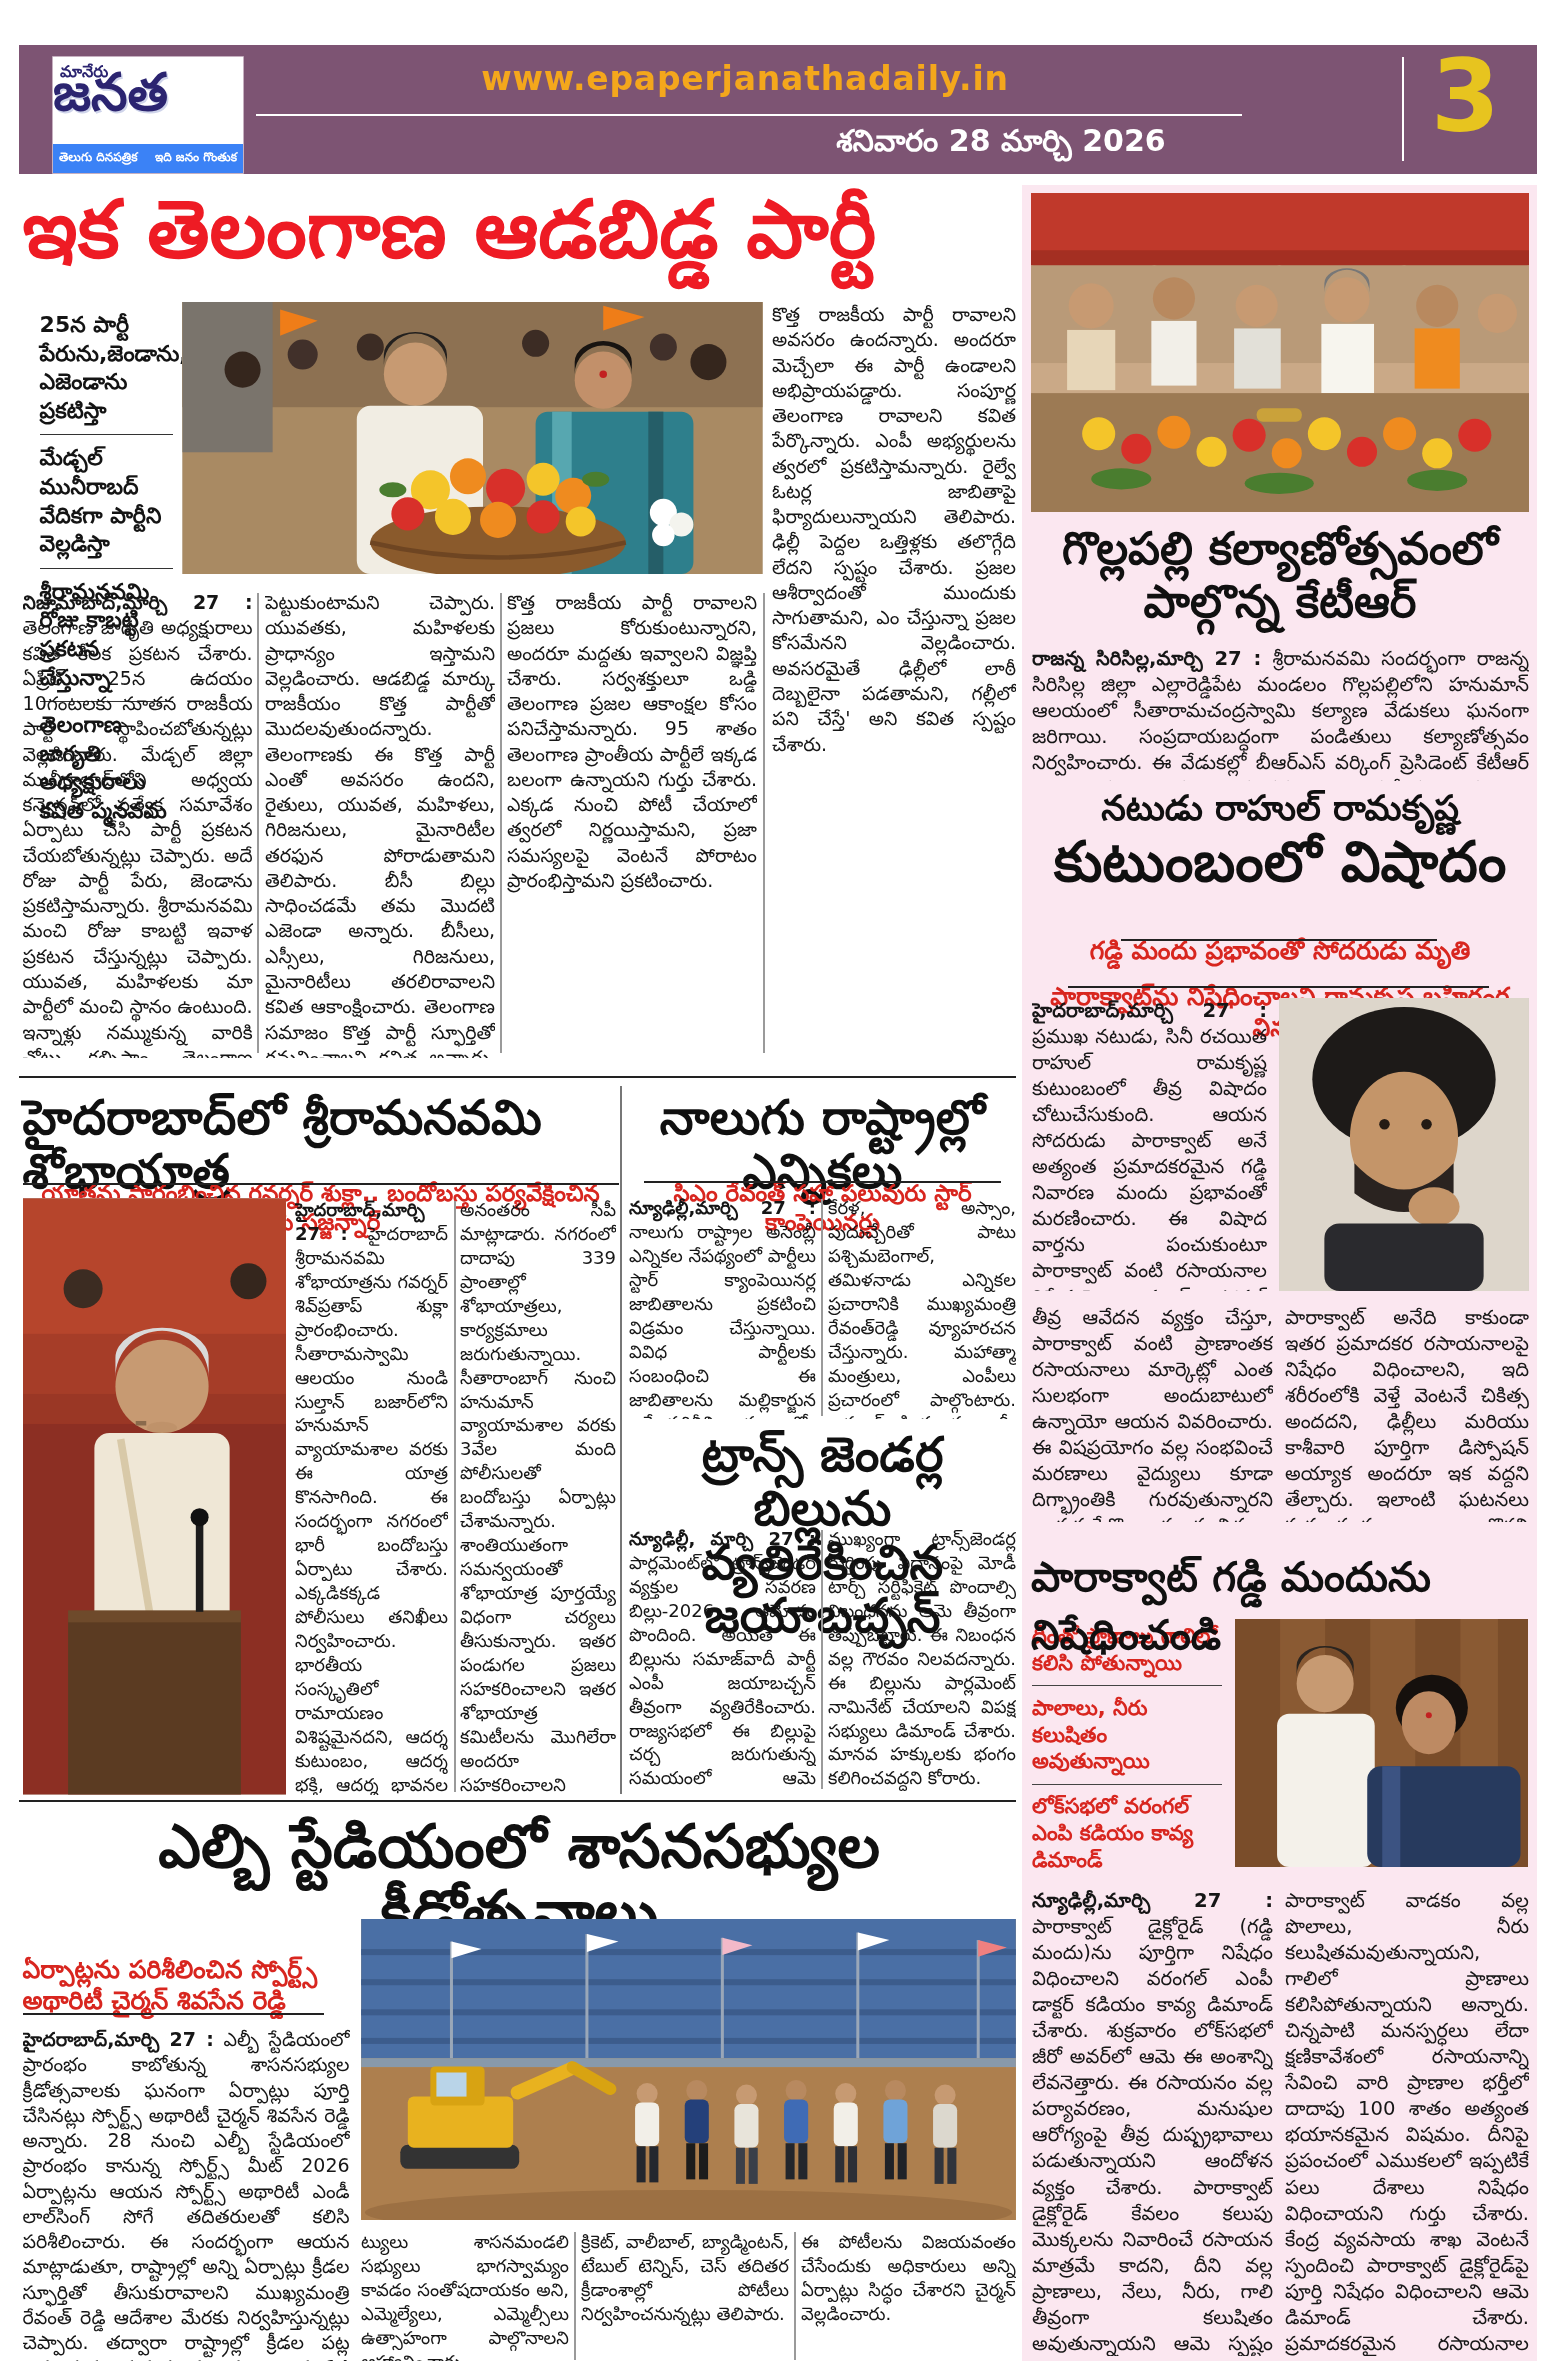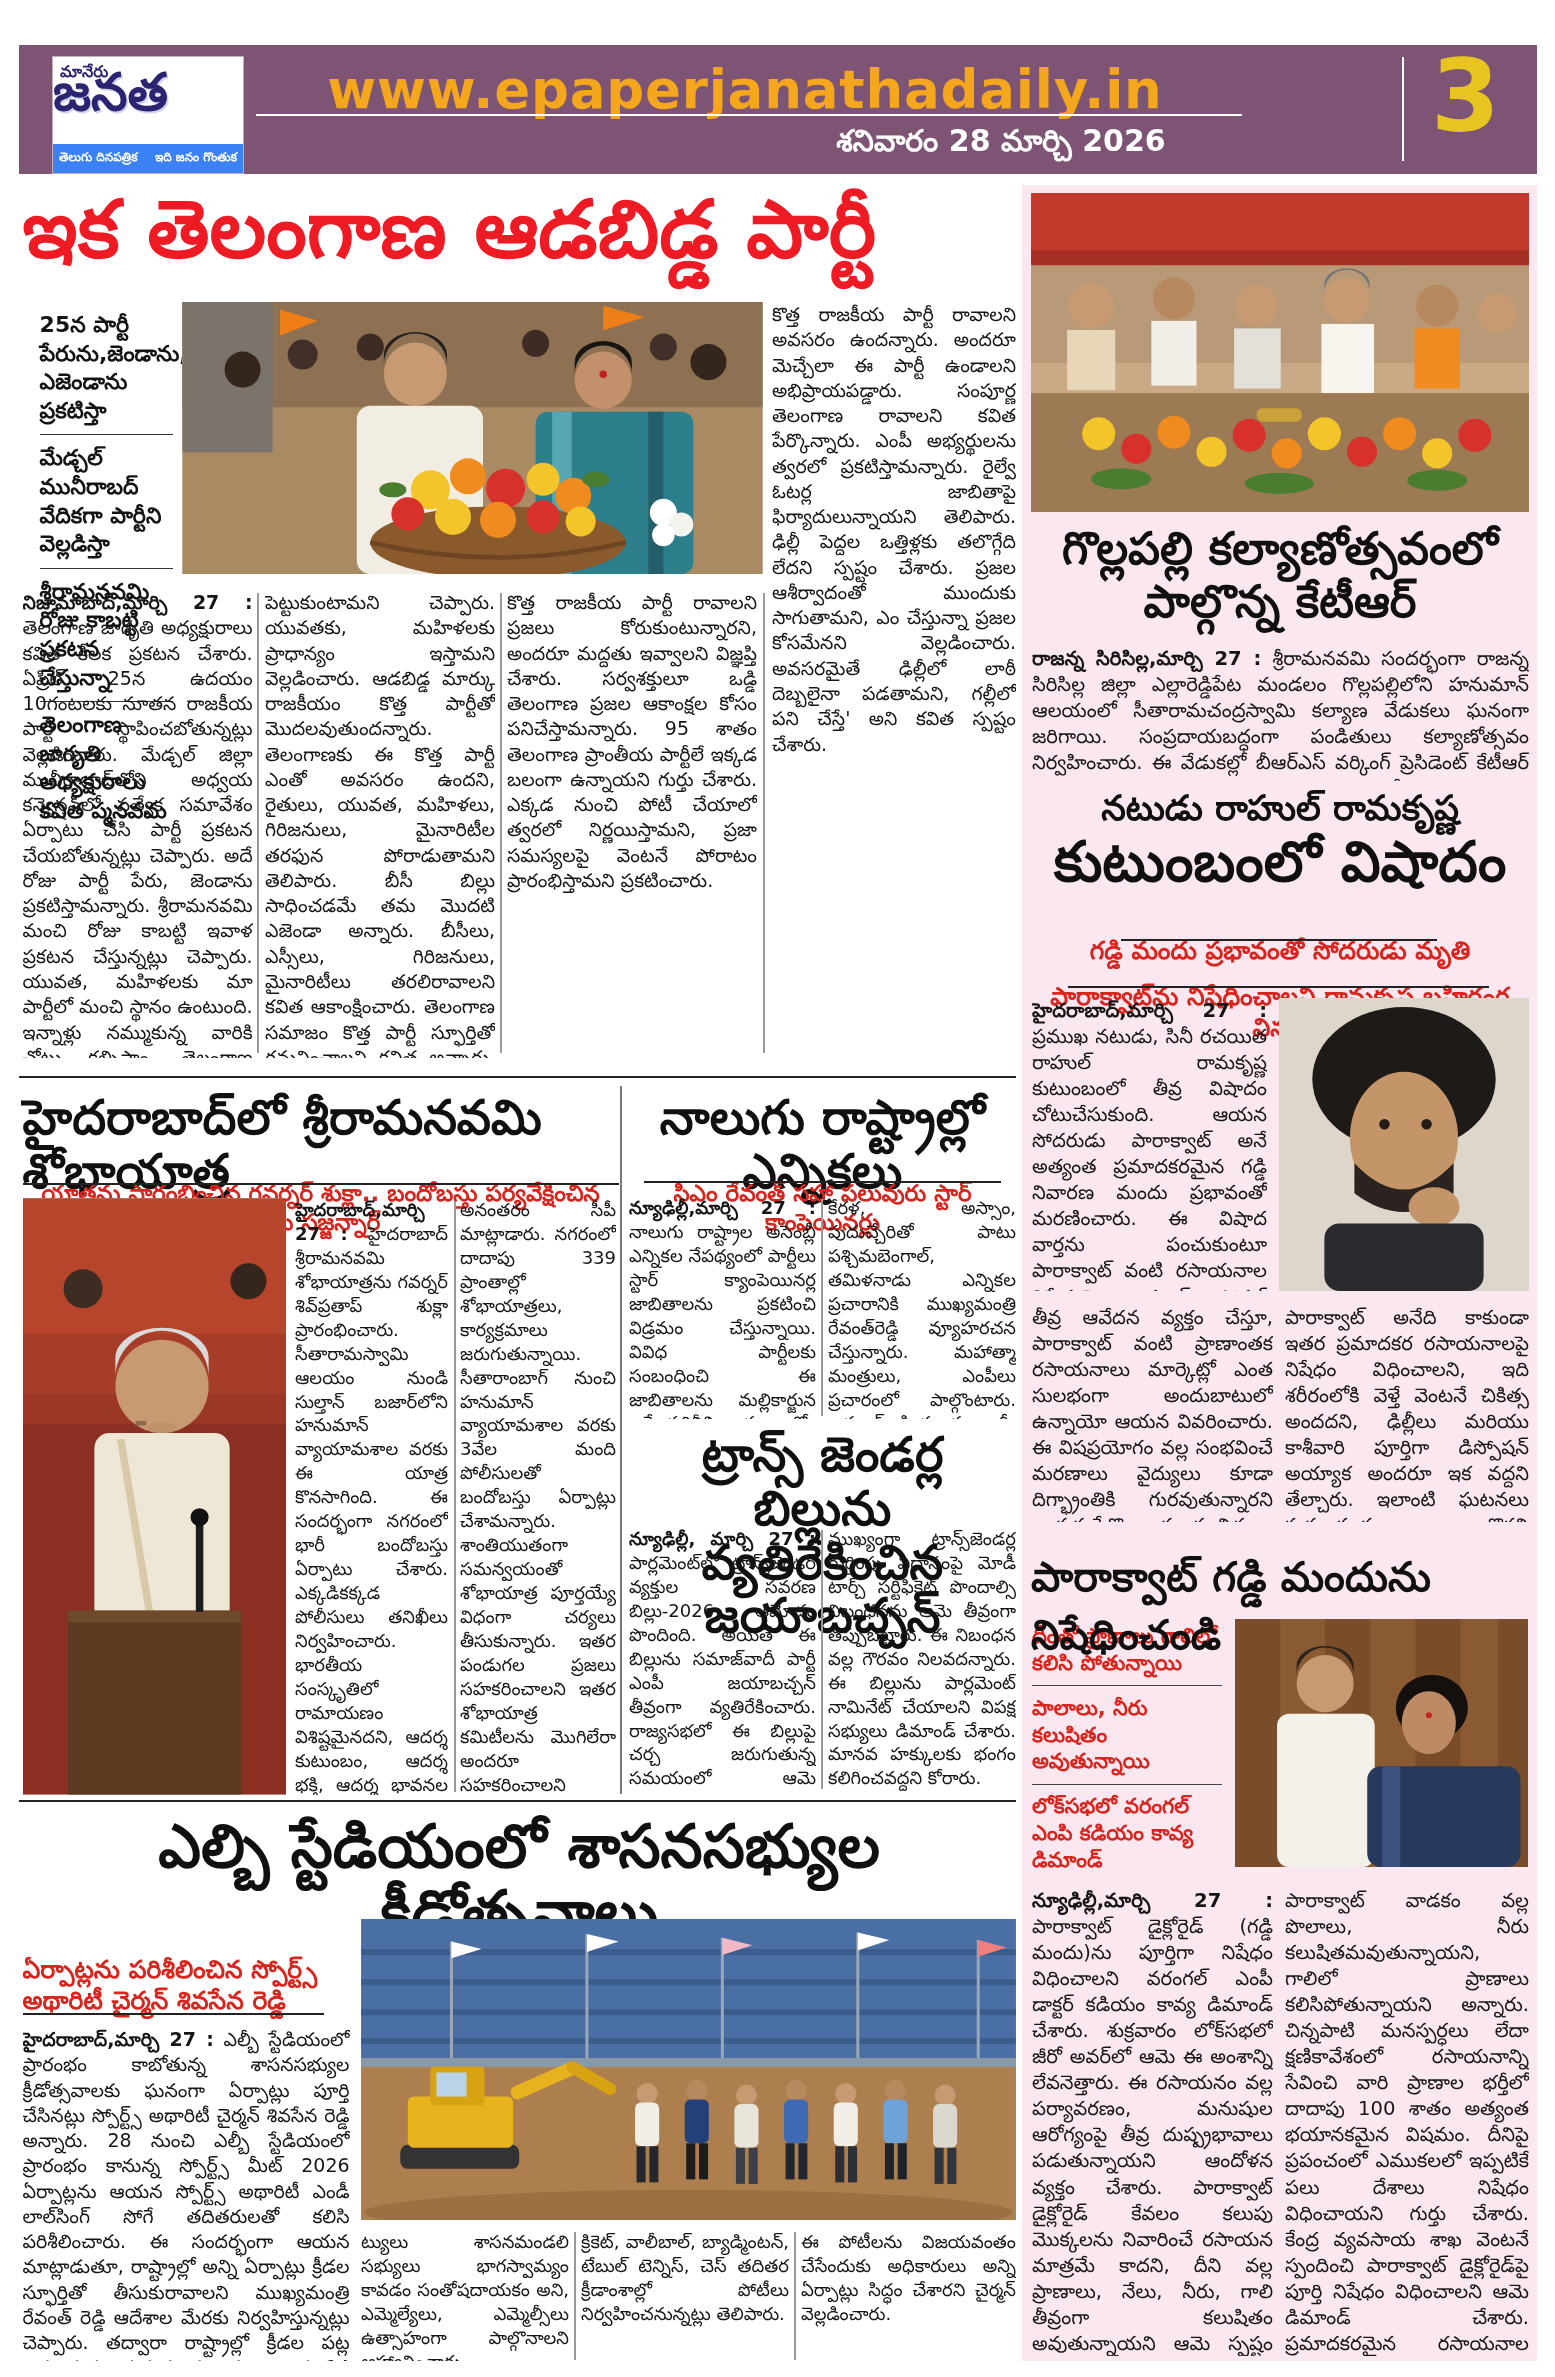--- a/index.html
+++ b/index.html
@@ -4,21 +4,21 @@
 <style>
   html,body{margin:0;padding:0;background:#e8e8e8;}
   #page{position:relative;width:1555px;height:2377px;background:#ffffff;font-family:"DejaVu Sans",sans-serif;overflow:hidden;}
   .abs{position:absolute;}
   
   .masthead{left:19px;top:45px;width:1518px;height:129px;background:#7d5473;}
   .logo-box{left:53px;top:57px;width:190px;height:116px;background:#ffffff;box-shadow:0 0 0 0.8px #d9c8d4;}
   .logo-top{left:60px;top:62px;font-size:16px;font-weight:bold;color:#2b2470;}
   .logo-main{left:53px;top:66px;width:190px;font-size:52px;line-height:1.0;font-weight:bold;color:#2b2470;text-shadow:1.5px 1.5px 0 #cfd4ea;}
   .logo-strip{left:53px;top:144px;width:190px;height:29px;background:#3b82f6;color:#ffffff;display:flex;align-items:center;justify-content:space-between;padding:0 6px;box-sizing:border-box;font-size:12px;font-weight:bold;}
-  .url{left:256px;top:59px;width:978px;text-align:center;font-size:53px;font-weight:bold;color:#f4a71c;letter-spacing:0.8px;}
+  .url{left:256px;top:59px;width:978px;text-align:center;font-size:33px;font-weight:bold;color:#f4a71c;letter-spacing:0.8px;}
   .head-hline{left:256px;top:114px;width:986px;height:2.3px;background:#ffffff;}
   .head-date{left:760px;top:123px;width:482px;text-align:center;font-size:30px;font-weight:bold;color:#ffffff;}
   .head-vline{left:1402px;top:57px;width:2.3px;height:104px;background:#ffffff;}
   .page-num{left:1413px;top:39px;width:105px;text-align:center;font-size:99px;font-weight:bold;color:#e7c41f;}
   
   .hl-lead{left:22.6px;top:188px;width:1001px;font-size:80px;line-height:1.05;font-weight:bold;color:#ee1b24;white-space:nowrap;}
   .point{font-size:22px;line-height:1.3;font-weight:bold;color:#141414;padding:9px 0;border-bottom:1.5px solid #333;margin-left:17px;}
   .point:last-child{border-bottom:none;}
   .bodycol{font-size:19px;line-height:1.33;color:#161616;text-align:justify;overflow:hidden;}
   .dl{font-weight:bold;}

